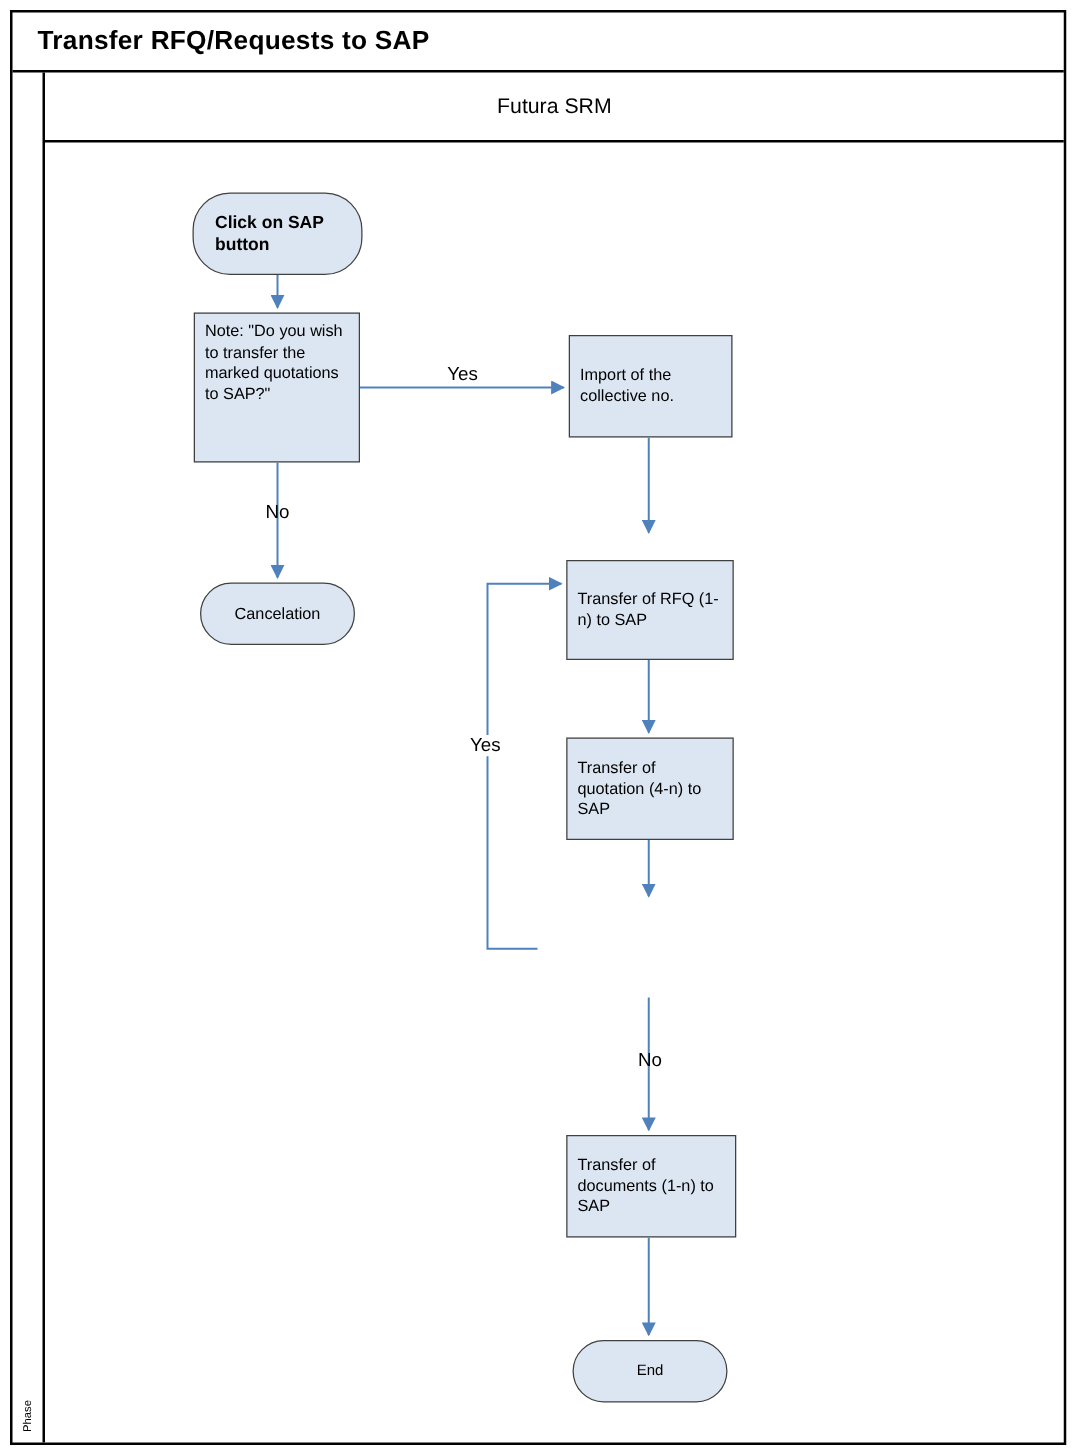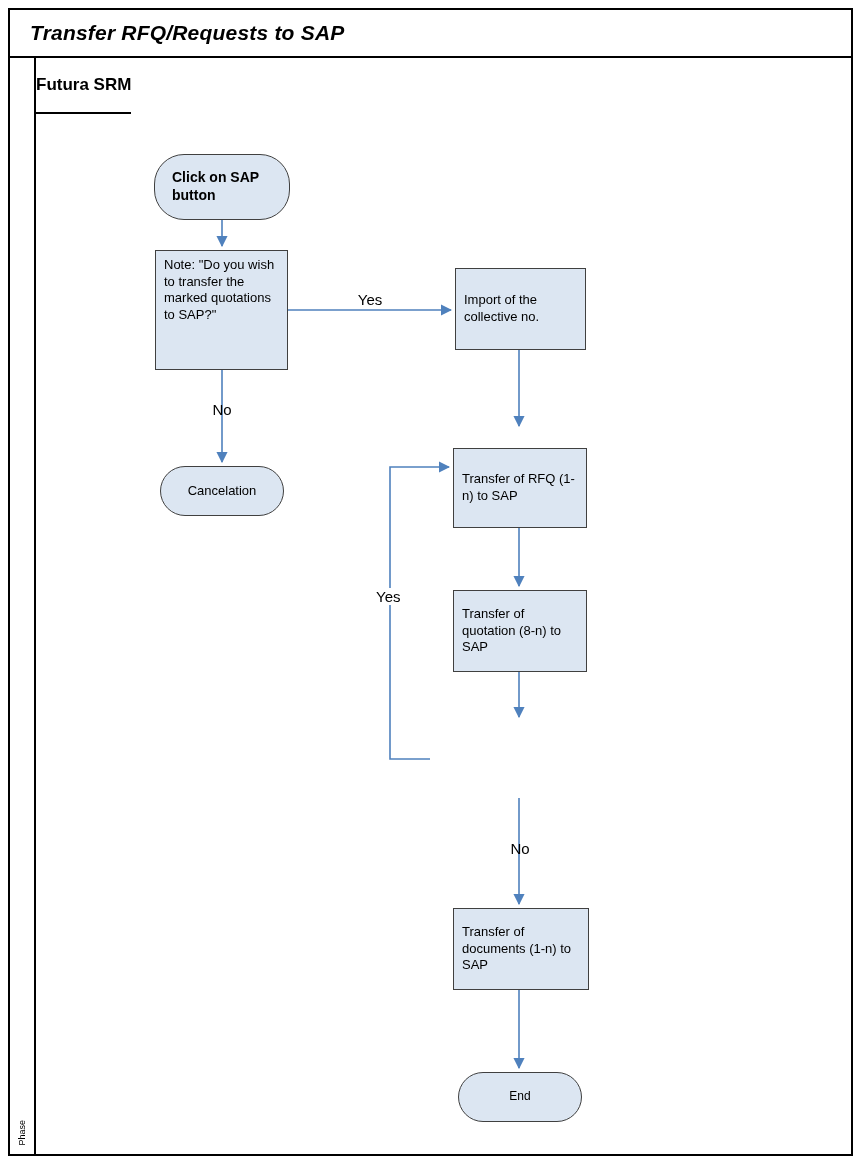--- a/index.html
+++ b/index.html
@@ -6,30 +6,30 @@
   html, body { background: #ffffff; }
   body { font-family: "Liberation Sans", sans-serif; color: #000; }
 
   .canvas { position: relative; width: 861px; height: 1165px; background: #fff; overflow: hidden; }
 
   .frame {
     position: absolute; left: 8px; top: 8px; width: 845px; height: 1148px;
     border: 2px solid #000; display: flex; flex-direction: column; background: #fff;
   }
   .title-bar { height: 48px; border-bottom: 2px solid #000; display: flex; align-items: center; padding-left: 20px; }
-  .title { font-size: 21px; font-weight: bold; letter-spacing: 0.2px; font-style: italic; }
+  .title { font-size: 21px; font-weight: bold; letter-spacing: 0.2px; }
 
   .body-row { flex: 1; display: flex; min-height: 0; }
   .phase-strip { width: 26px; border-right: 2px solid #000; position: relative; }
   .phase-label {
     position: absolute; bottom: 8px; left: 50%;
     writing-mode: vertical-rl; transform: translateX(-50%) rotate(180deg);
     font-size: 9px; color: #000;
   }
-  .lane { flex: 1; display: flex; flex-direction: row; min-width: 0; font-weight: bold; }
+  .lane { flex: 1; display: flex; flex-direction: column; min-width: 0; }
   .lane-header { height: 56px; border-bottom: 2px solid #000; display: flex; align-items: center; justify-content: center; font-size: 17px; }
   .lane-content { flex: 1; }
 
   .edges { position: absolute; left: 0; top: 0; width: 861px; height: 1165px; pointer-events: none; }
   .edges path.flow { stroke: var(--arrow, #4f81bd); stroke-width: 1.6; fill: none; }
 
   .node {
     position: absolute;
     background: var(--node-fill, #dce6f2);
     border: 1.5px solid var(--node-border, #404040);
@@ -104,21 +104,21 @@
 
   <div class="node terminator" style="left:160px; top:466px; width:124px; height:50px;">
     <span>Cancelation</span>
   </div>
 
   <div class="node" style="left:453px; top:430px; width:134px; height:80px;margin-top:18px;">
     <span>Transfer of RFQ (1-n) to SAP</span>
   </div>
 
   <div class="node" style="left:453px; top:590px; width:134px; height:82px;">
-    <span>Transfer of quotation (8-n) to SAP</span>
+    <span>Transfer of quotation (4-n) to SAP</span>
   </div>
 
 
   <div class="node" style="left:453px; top:908px; width:136px; height:82px;">
     <span>Transfer of documents (1-n) to SAP</span>
   </div>
 
   <div class="node terminator end-node" style="left:458px; top:1072px; width:124px; height:50px;">
     <span>End</span>
   </div>

